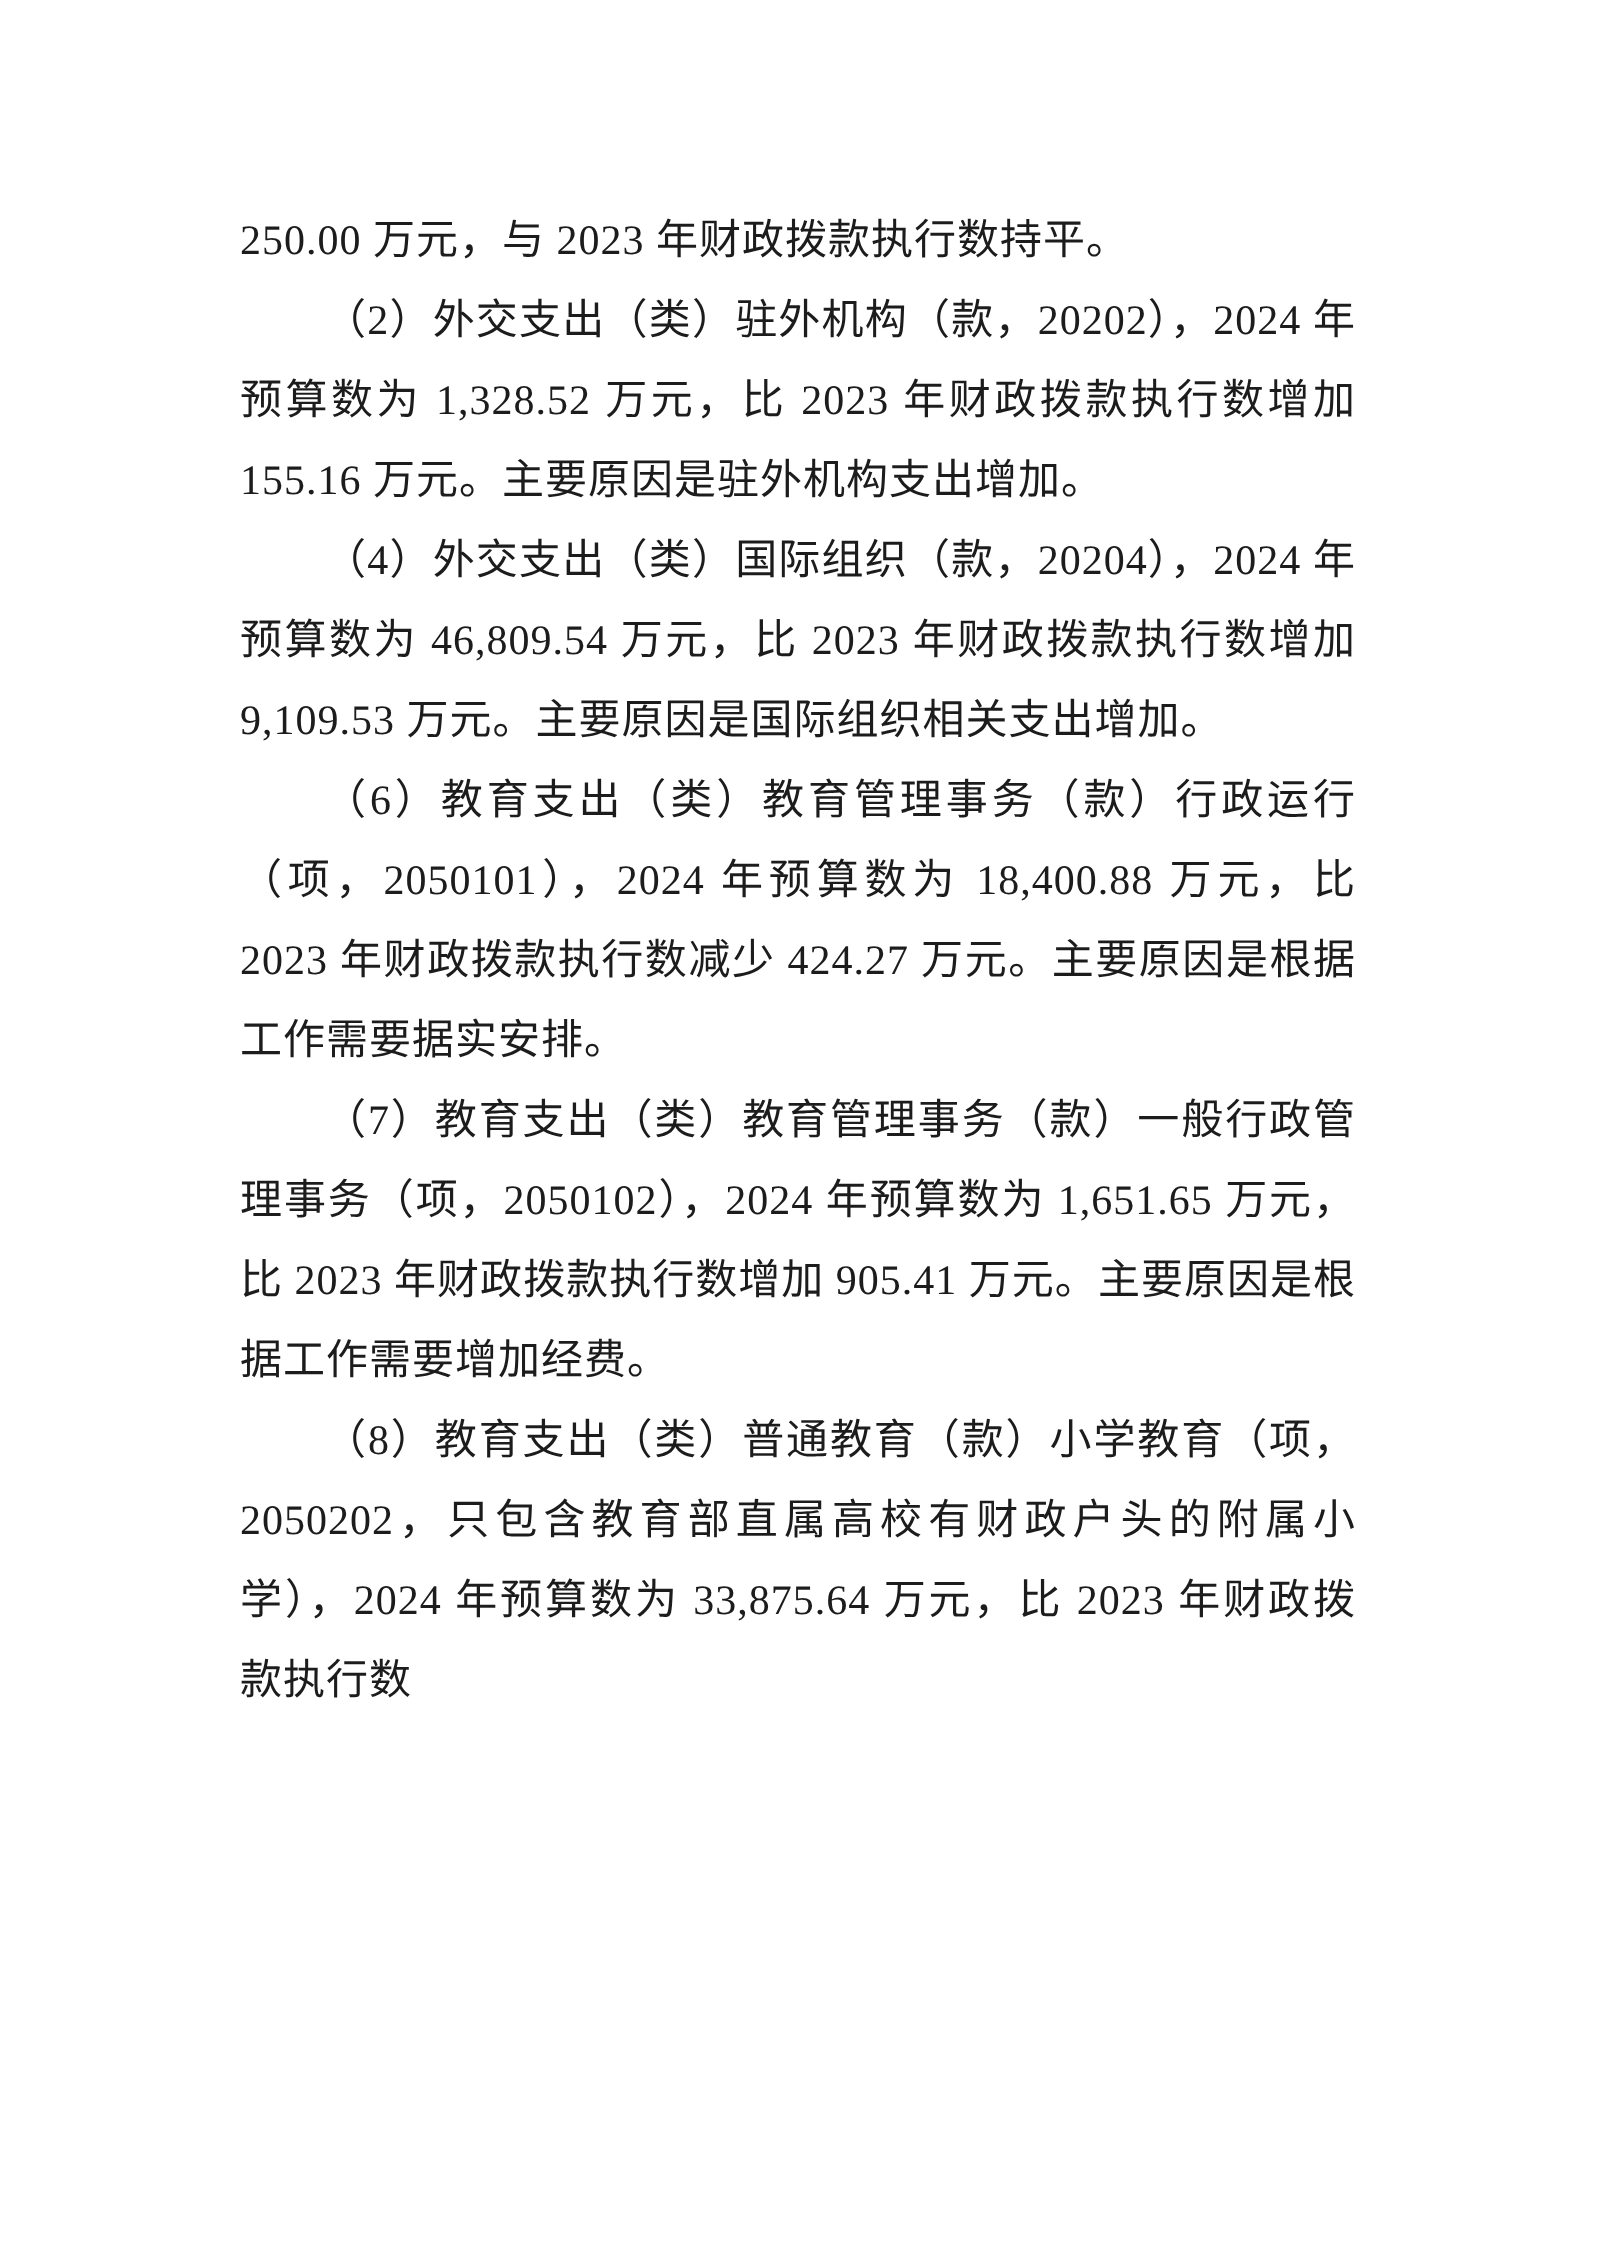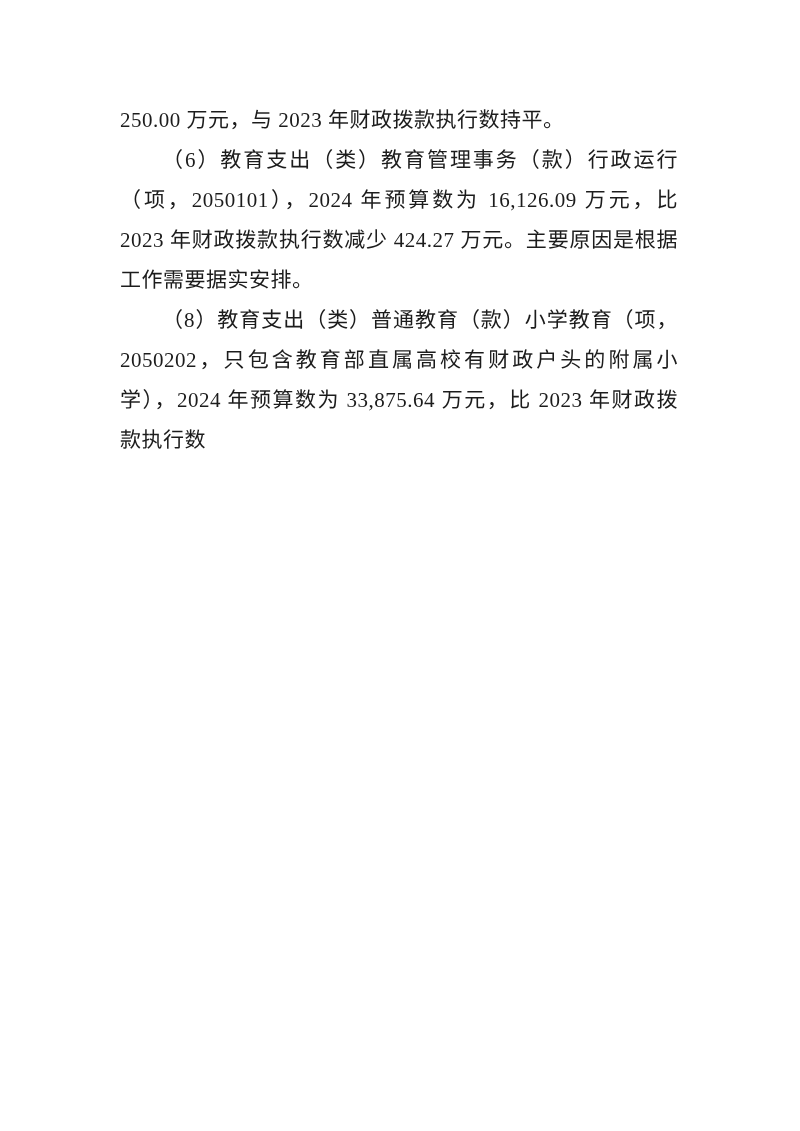--- a/index.html
+++ b/index.html
@@ -48,19 +48,22 @@
     letter-spacing: 0.5px;
   }
 </style>
 </head>
 <body>
 
 <div class="page">
 
   <div class="text-block">
     <p class="para">250.00 万元，与 2023 年财政拨款执行数持平。</p>
-    <p class="para indent">（6）教育支出（类）教育管理事务（款）行政运行（项，2050101），2024 年预算数为 16,126.09 万元，比 2023 年财政拨款执行数减少 424.27 万元。主要原因是根据工作需要据实安排。</p>
+    <p class="para indent">（2）外交支出（类）驻外机构（款，20202），2024 年预算数为 1,328.52 万元，比 2023 年财政拨款执行数增加 155.16 万元。主要原因是驻外机构支出增加。</p>
+    <p class="para indent">（4）外交支出（类）国际组织（款，20204），2024 年预算数为 46,809.54 万元，比 2023 年财政拨款执行数增加 9,109.53 万元。主要原因是国际组织相关支出增加。</p>
+    <p class="para indent">（6）教育支出（类）教育管理事务（款）行政运行（项，2050101），2024 年预算数为 18,400.88 万元，比 2023 年财政拨款执行数减少 424.27 万元。主要原因是根据工作需要据实安排。</p>
+    <p class="para indent">（7）教育支出（类）教育管理事务（款）一般行政管理事务（项，2050102），2024 年预算数为 1,651.65 万元，比 2023 年财政拨款执行数增加 905.41 万元。主要原因是根据工作需要增加经费。</p>
     <p class="para indent">（8）教育支出（类）普通教育（款）小学教育（项，2050202，只包含教育部直属高校有财政户头的附属小学），2024 年预算数为 33,875.64 万元，比 2023 年财政拨款执行数</p>
   </div>
 
   <div class="footer">25</div>
 
 </div>
 
 </body></html>

